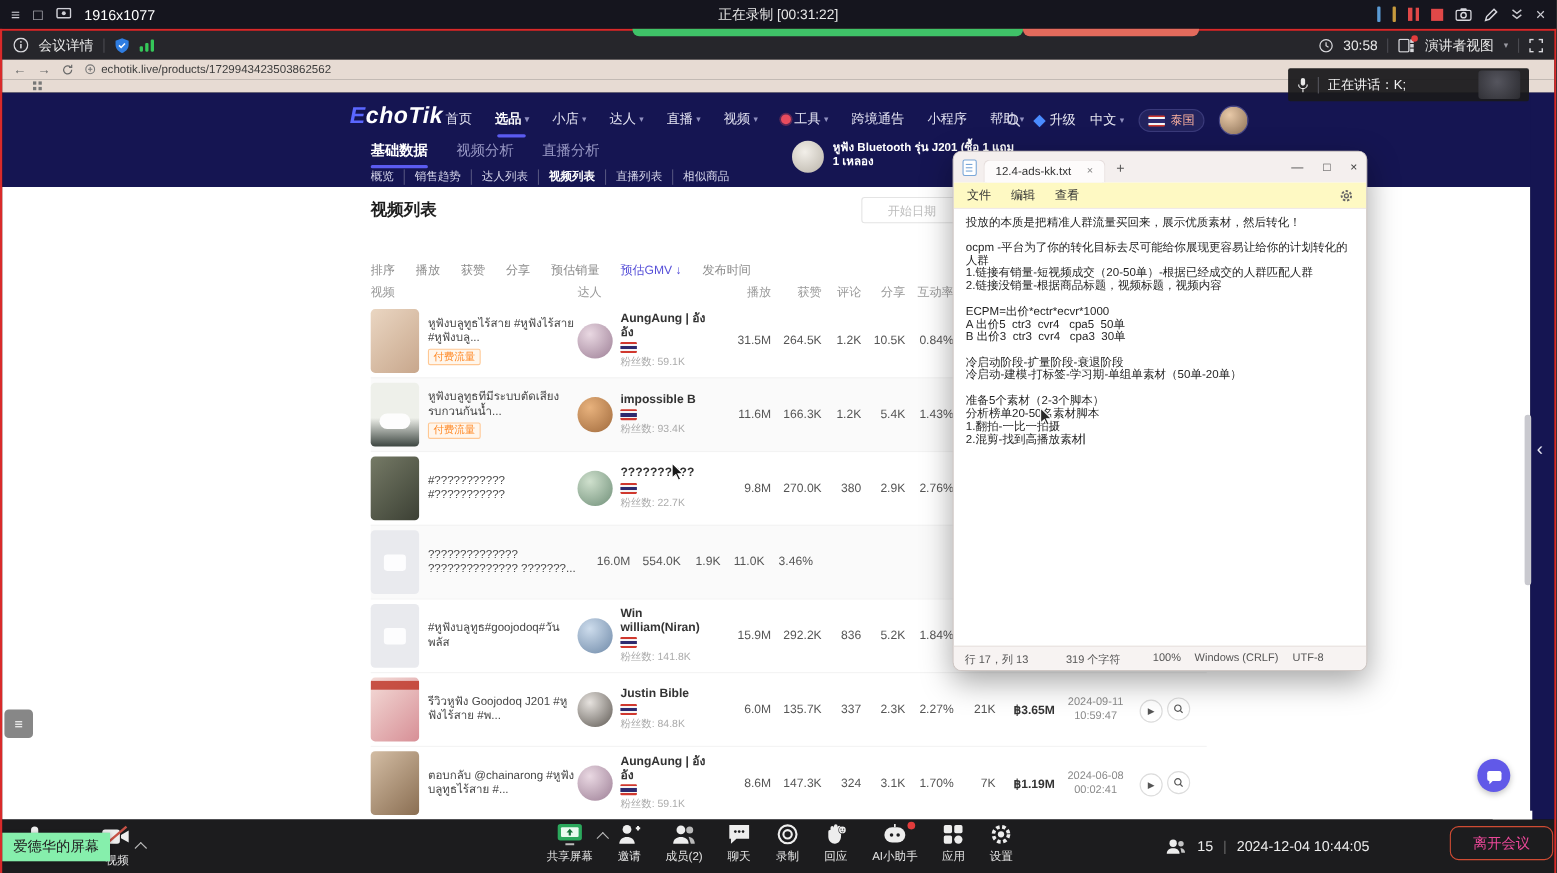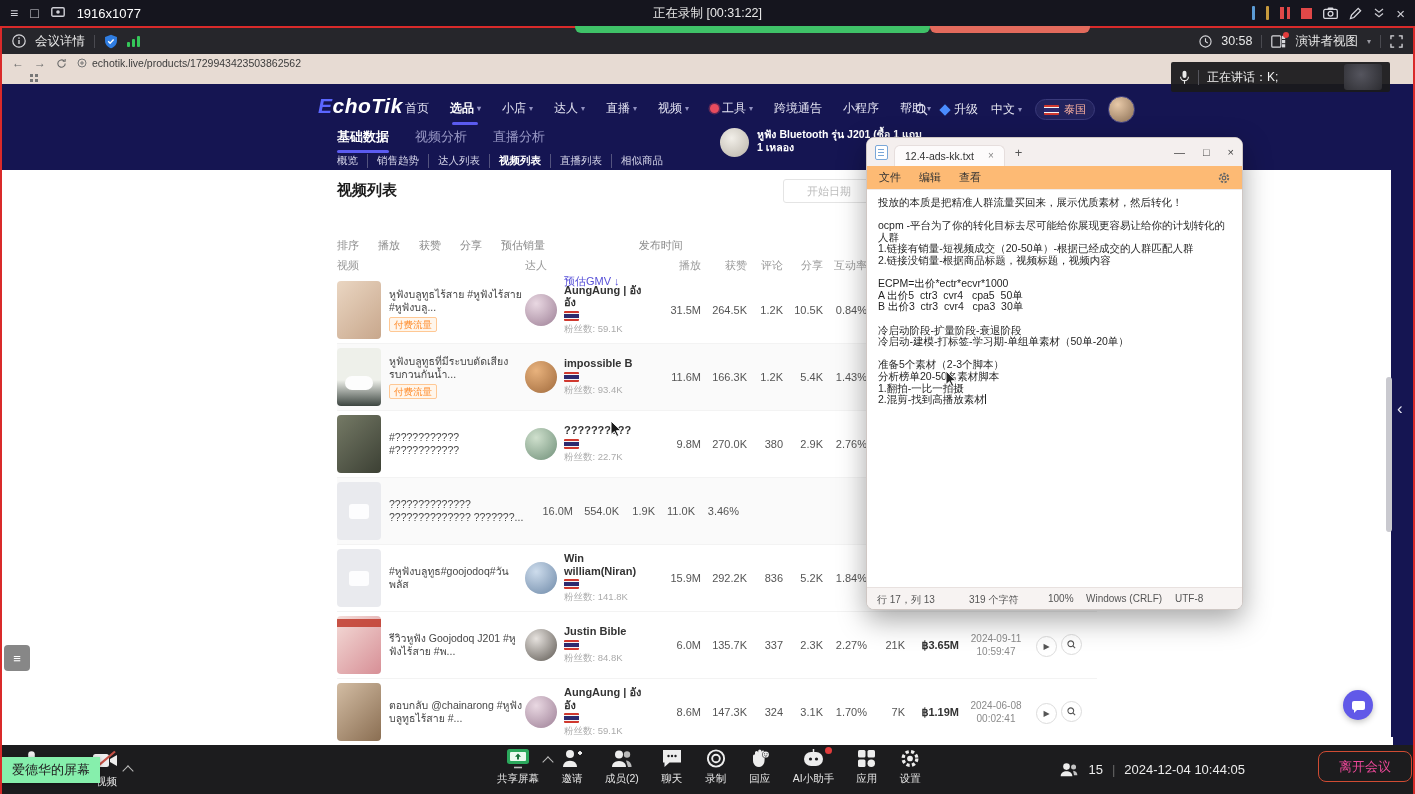--- a/index.html
+++ b/index.html
@@ -79,21 +79,21 @@
   #subnav .sn:first-child{padding-left:0;}
   #subnav .sn + .sn{border-left:1px solid #53537e;}
   #subnav .sn.active{color:#fff;font-weight:700;}
 
   
   #panel-title{left:337px;top:181px;font-size:15px;font-weight:700;color:#1c1c1c;z-index:6;}
   #dateinput{left:783px;top:179px;width:92px;height:24px;background:#fff;border:1px solid #e4e4e4;border-radius:3px;
              display:flex;align-items:center;justify-content:center;font-size:11px;color:#bdbdbd;z-index:6;box-sizing:border-box;}
   #sortrow{left:337px;top:238px;display:flex;gap:19px;font-size:11px;color:#8b8b8b;z-index:6;}
   #sortrow .sort{cursor:pointer;white-space:nowrap;}
-  #sortrow .sort.active{color:#564fd8;margin-top:36px;}
+  #sortrow .sort.active{color:#564fd8;}
   #headrow{left:337px;top:258px;display:flex;font-size:11px;color:#9a9a9a;z-index:6;}
   #tablerows{left:337px;top:276px;width:760px;z-index:6;}
 
   .cw-video{width:188px;}  .cw-creator{width:128px;}
   .cw-n1{width:48px;text-align:right;} .cw-n2{width:46px;text-align:right;}
   .cw-n3{width:36px;text-align:right;} .cw-n4{width:40px;text-align:right;}
   .cw-n5{width:44px;text-align:right;} .cw-n6{width:38px;text-align:right;}
   .cw-n7{width:54px;text-align:right;} .cw-date{width:74px;text-align:center;}
   .cw-act{width:52px;text-align:center;}
 
@@ -144,21 +144,21 @@
   #notepad{left:866px;top:137px;width:377px;height:473px;background:#fff;border:1px solid #cfc7c4;border-radius:8px;
            box-shadow:0 10px 28px rgba(0,0,0,.35);z-index:22;overflow:hidden;box-sizing:border-box;}
   .np-titlebar{height:28px;background:#f4efee;display:flex;align-items:center;padding:0 8px;gap:6px;}
   .np-fileicon{width:11px;height:13px;background:#fff;border:1px solid #7aa7d8;border-radius:2px;position:relative;}
   .np-fileicon::after{content:"";position:absolute;left:2px;top:3px;width:6px;height:1.5px;background:#7aa7d8;box-shadow:0 3px 0 #7aa7d8,0 6px 0 #7aa7d8;}
   .np-tab{display:flex;align-items:center;gap:14px;background:#fdfbfb;border:1px solid #e6dedd;border-bottom:none;border-radius:6px 6px 0 0;
           padding:4px 10px;font-size:10.5px;color:#333;margin-top:6px;}
   .np-tabclose{color:#888;font-size:10px;}
   .np-newtab{color:#555;font-size:13px;margin-left:4px;}
   .np-ctrls{margin-left:auto;display:flex;gap:18px;color:#444;font-size:11px;align-items:center;}
-  .np-menubar{height:23px;display:flex;align-items:center;gap:18px;padding:0 12px;font-size:11px;color:#333;background:#fdba74;border-bottom:1px solid #f0eae8;}
+  .np-menubar{height:23px;display:flex;align-items:center;gap:18px;padding:0 12px;font-size:11px;color:#333;background:#fef9c3;border-bottom:1px solid #f0eae8;}
   .np-gear{margin-left:auto;color:#666;}
   .np-body{padding:7px 11px;height:386px;box-sizing:border-box;overflow:hidden;}
   .np-line{font-size:10.5px;line-height:11.6px;min-height:11.6px;color:#1f1f1f;white-space:pre-wrap;}
   .np-line.caret::after{content:"";display:inline-block;width:1px;height:10px;background:#222;vertical-align:-1px;}
   .np-status{position:absolute;left:0;right:0;bottom:0;height:21px;background:#f7f3f2;border-top:1px solid #e8e1df;font-size:10px;color:#555;}
   .np-status span{position:absolute;top:5px;}
 
   
   #speaking{left:1171px;top:62px;width:219px;height:30px;background:rgba(26,26,28,.94);z-index:30;
             display:flex;align-items:center;padding:0 8px;box-sizing:border-box;gap:8px;border-radius:2px;}

